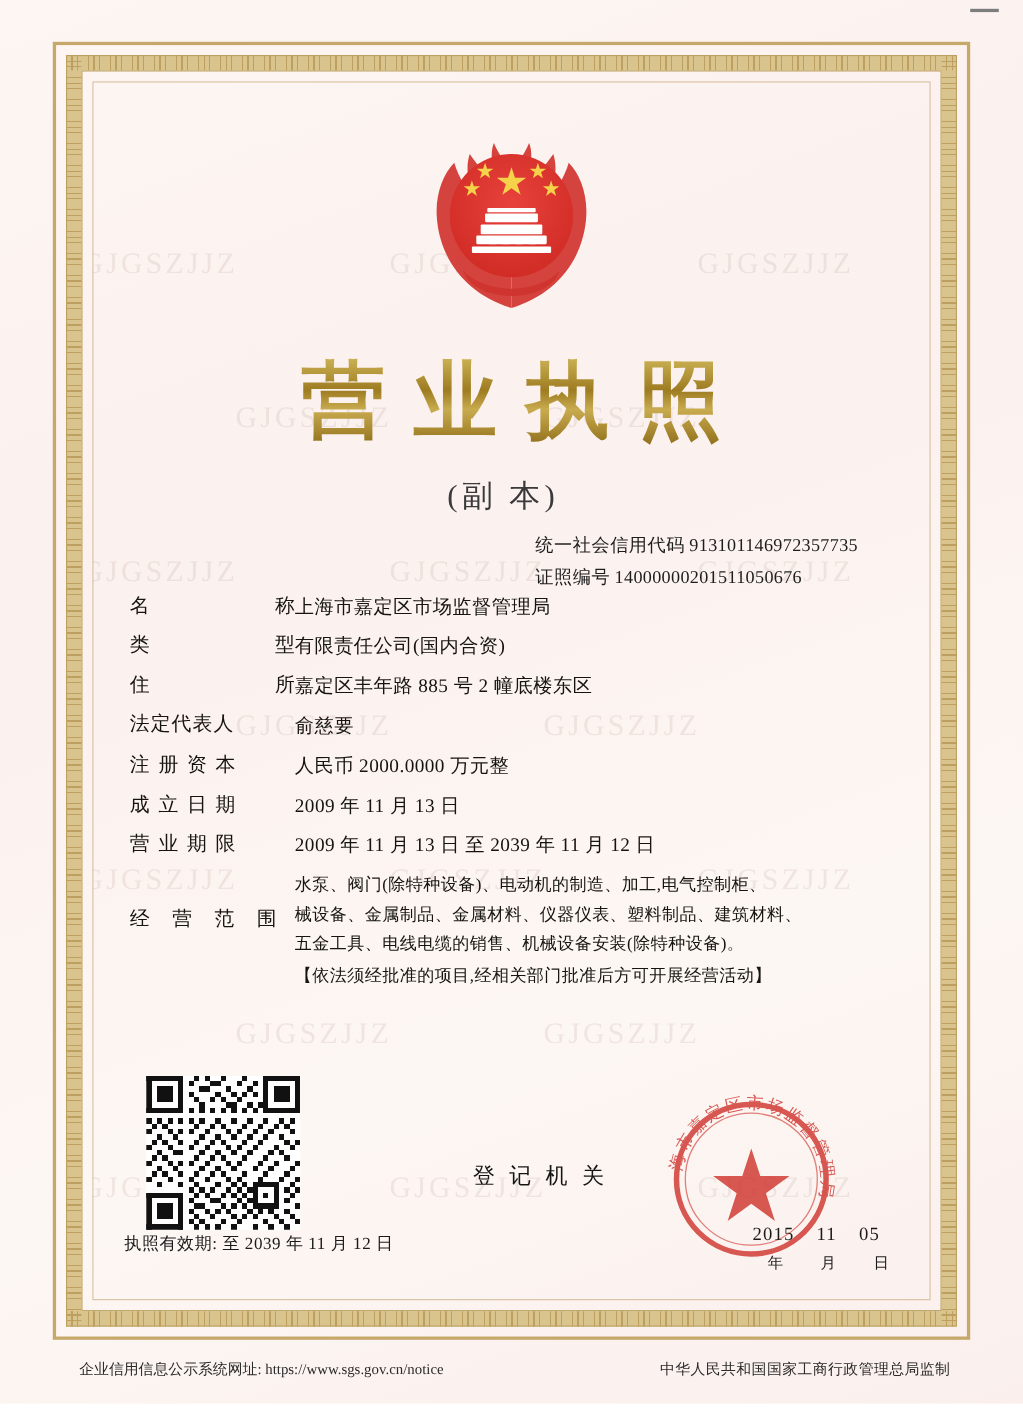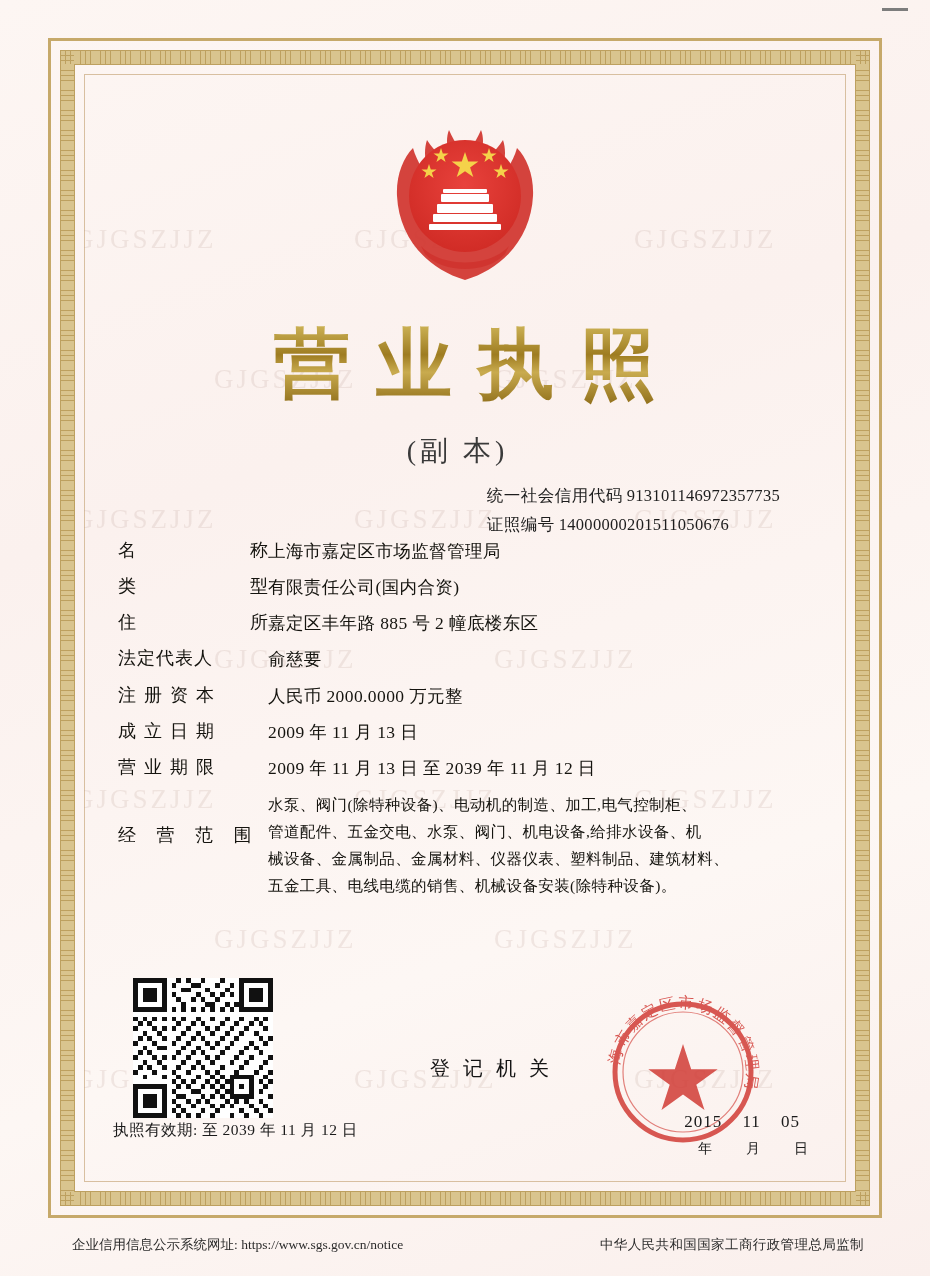--- a/index.html
+++ b/index.html
@@ -410,23 +410,23 @@
 
     <div class="field-row">
       <div class="field-label nospread" style="letter-spacing:8px;">营业期限</div>
       <div class="field-value">2009 年 11 月 13 日 至 2039 年 11 月 12 日</div>
     </div>
 
     <div class="field-row">
       <div class="field-label nospread" style="letter-spacing:8px;margin-top:32px;">经 营 范 围</div>
       <div class="field-value scope-value">
         <div>水泵、阀门(除特种设备)、电动机的制造、加工,电气控制柜、</div>
-        <div>管道配件、五金交电、水泵、阀门、机电设备,给排水设备、机</div>
         <div>械设备、金属制品、金属材料、仪器仪表、塑料制品、建筑材料、</div>
         <div>五金工具、电线电缆的销售、机械设备安装(除特种设备)。</div>
+        <div class="scope-note">【依法须经批准的项目,经相关部门批准后方可开展经营活动】</div>
       </div>
     </div>
 
   </div>
 
   <div class="qr">
     <svg viewBox="0 0 29 29" width="140" height="140" shape-rendering="crispEdges" aria-hidden="true">
       <rect width="29" height="29" fill="#ffffff"></rect>
       <g fill="#111111">
 

